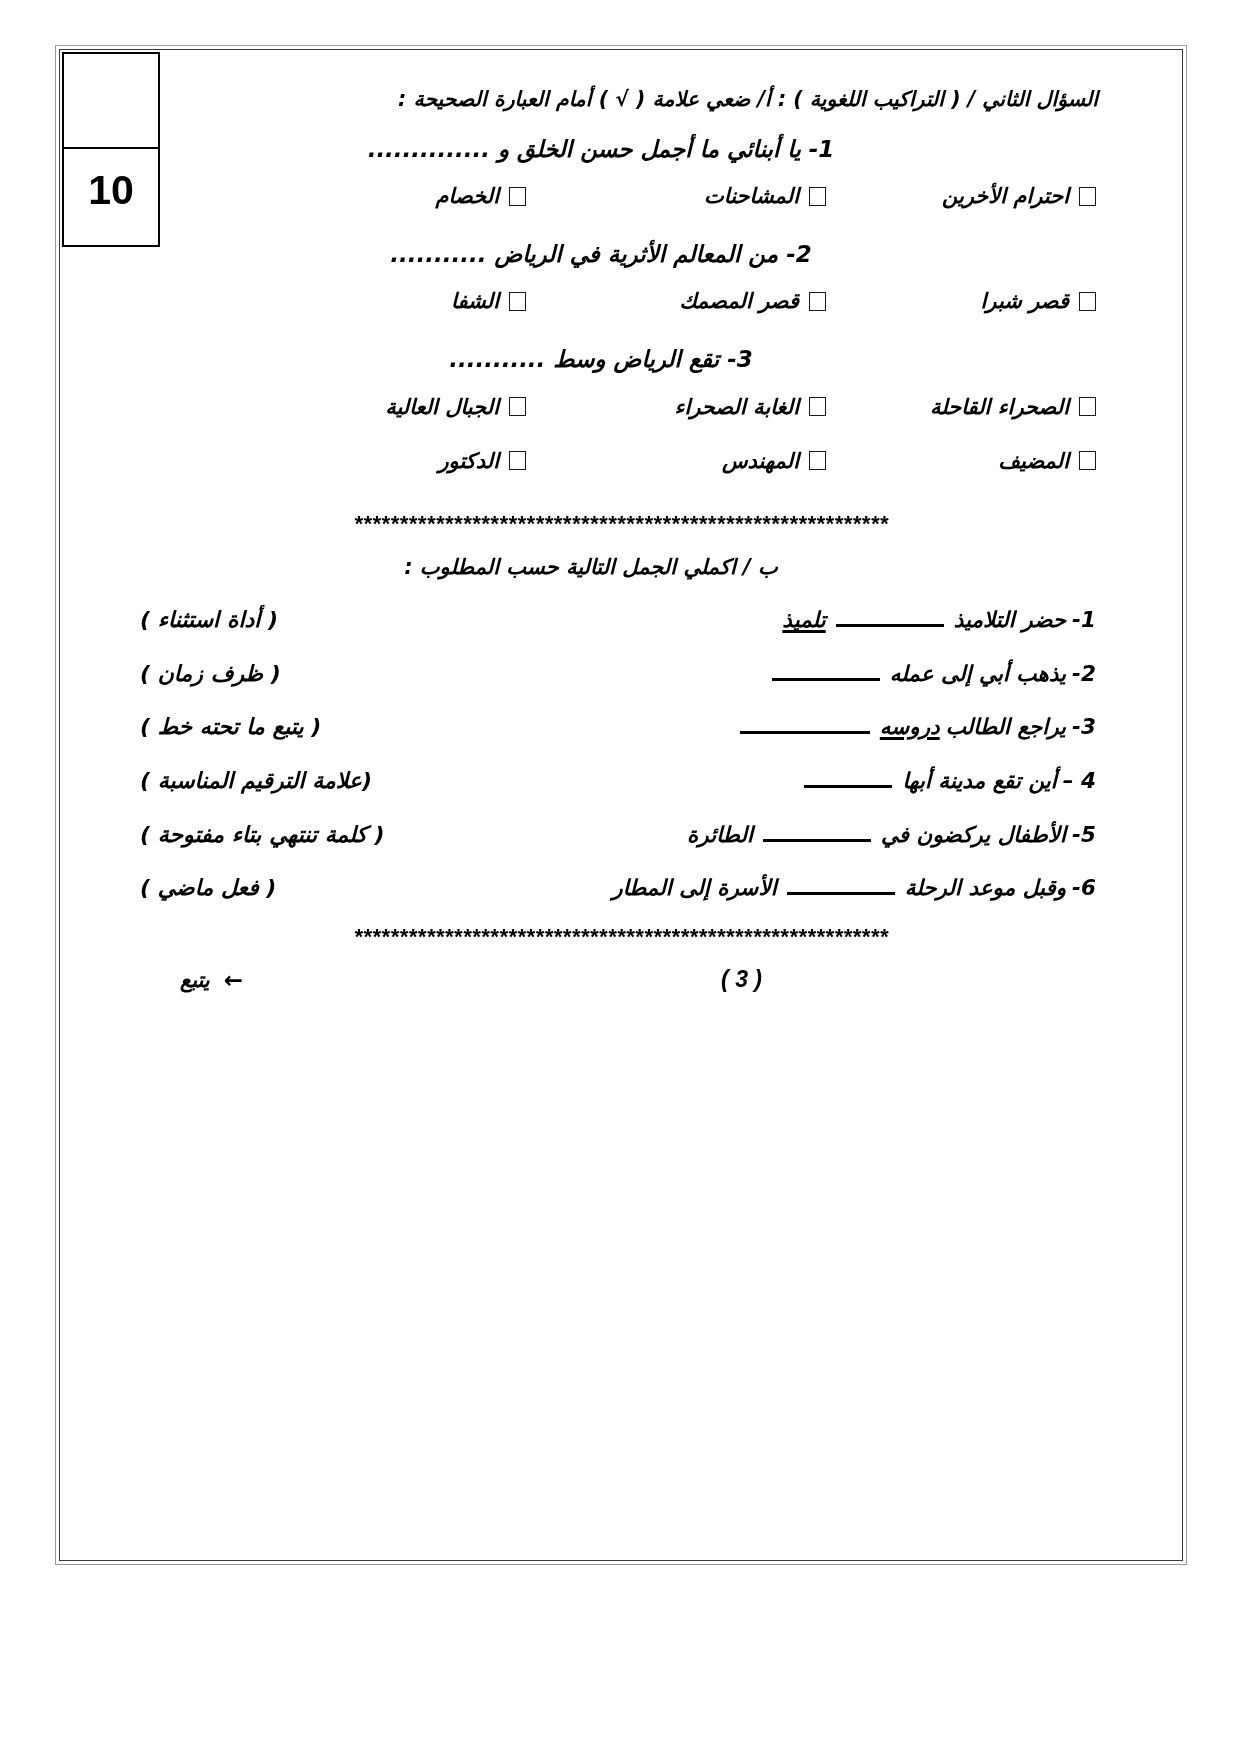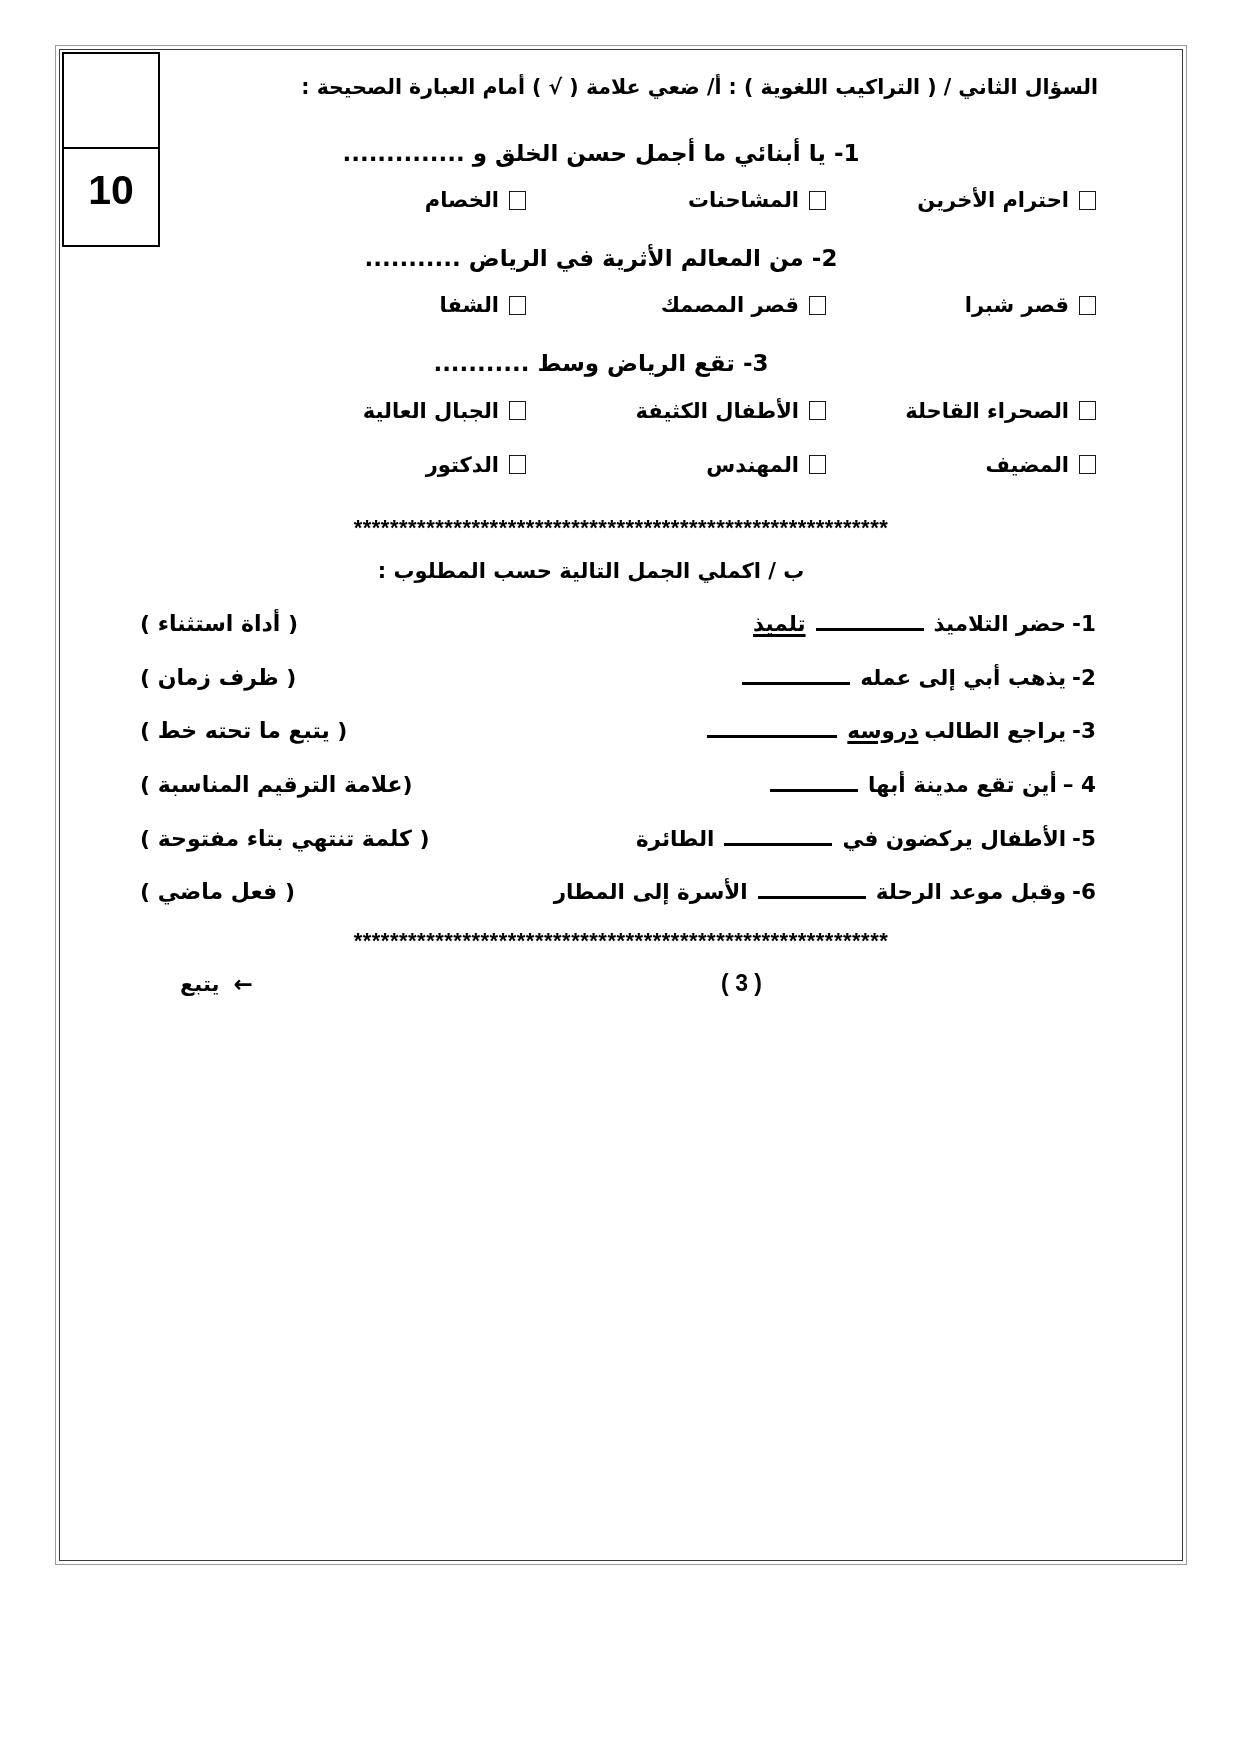--- a/index.html
+++ b/index.html
@@ -62,39 +62,40 @@
     font-weight: 700;
     font-family: "Liberation Sans", sans-serif;
     line-height: 1;
     padding-bottom: 14px;
   }
 
   
   .content {
     position: absolute;
     left: 0;
-    top: 4px;
+    top: 16px;
     width: 100%;
     padding: 18px 80px 10px 80px;
     direction: rtl;
     text-align: right;
+    font-style: italic;
   }
 
   .q-title {
     font-size: 20.5px;
     font-weight: 700;
     letter-spacing: 0px;
     line-height: 1.5;
     margin: 0 0 6px 0;
     padding-right: 4px;
     white-space: nowrap;
   }
 
   .mcq-block { margin-top: 30px; }
-  .mcq-block.first { margin-top: 34px; }
+  .mcq-block.first { margin-top: 18px; }
 
   .mcq-stem {
     font-size: 23px;
     font-weight: 700;
     line-height: 1.45;
     text-align: center;
     padding-left: 0px;
     padding-right: 40px;
   }
 
@@ -278,21 +279,21 @@
           <span>3-</span>
           <span>تقع الرياض وسط ...........</span>
         </div>
         <div class="mcq-options">
           <div class="opt opt-1">
             <span class="box"></span>
             <span>الصحراء القاحلة</span>
           </div>
           <div class="opt opt-2">
             <span class="box"></span>
-            <span>الأطفال الكثيفة</span>
+            <span>الغابة الصحراء</span>
           </div>
           <div class="opt opt-3">
             <span class="box"></span>
             <span>الجبال العالية</span>
           </div>
         </div>
       </div>
 
       <div class="mcq-block">
         <div class="mcq-options">

